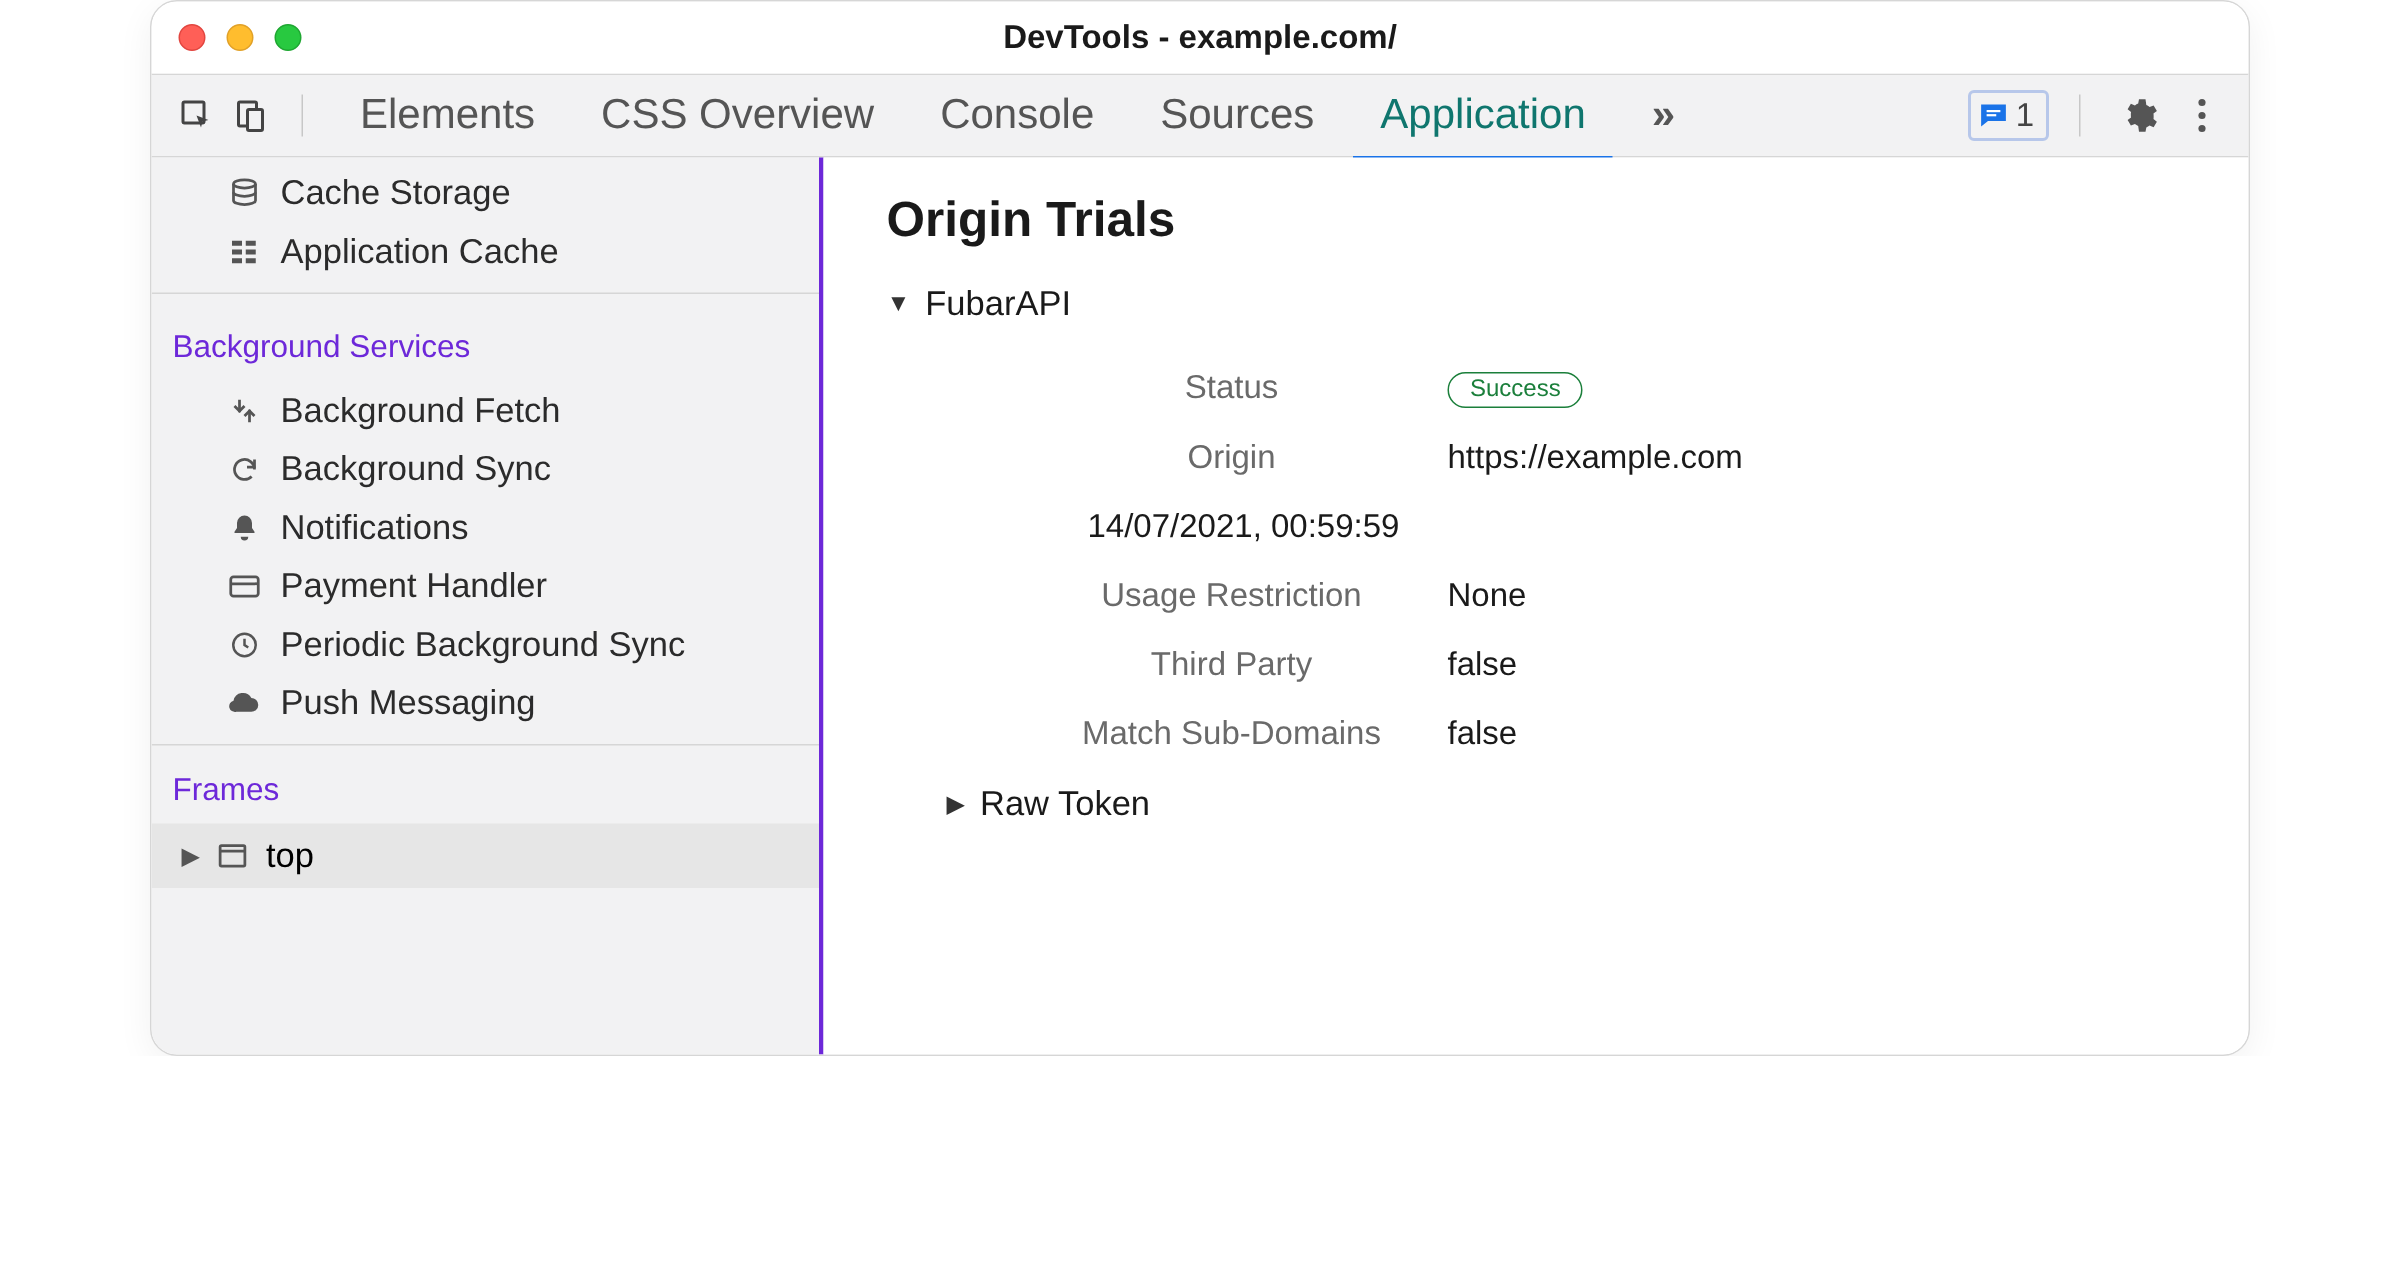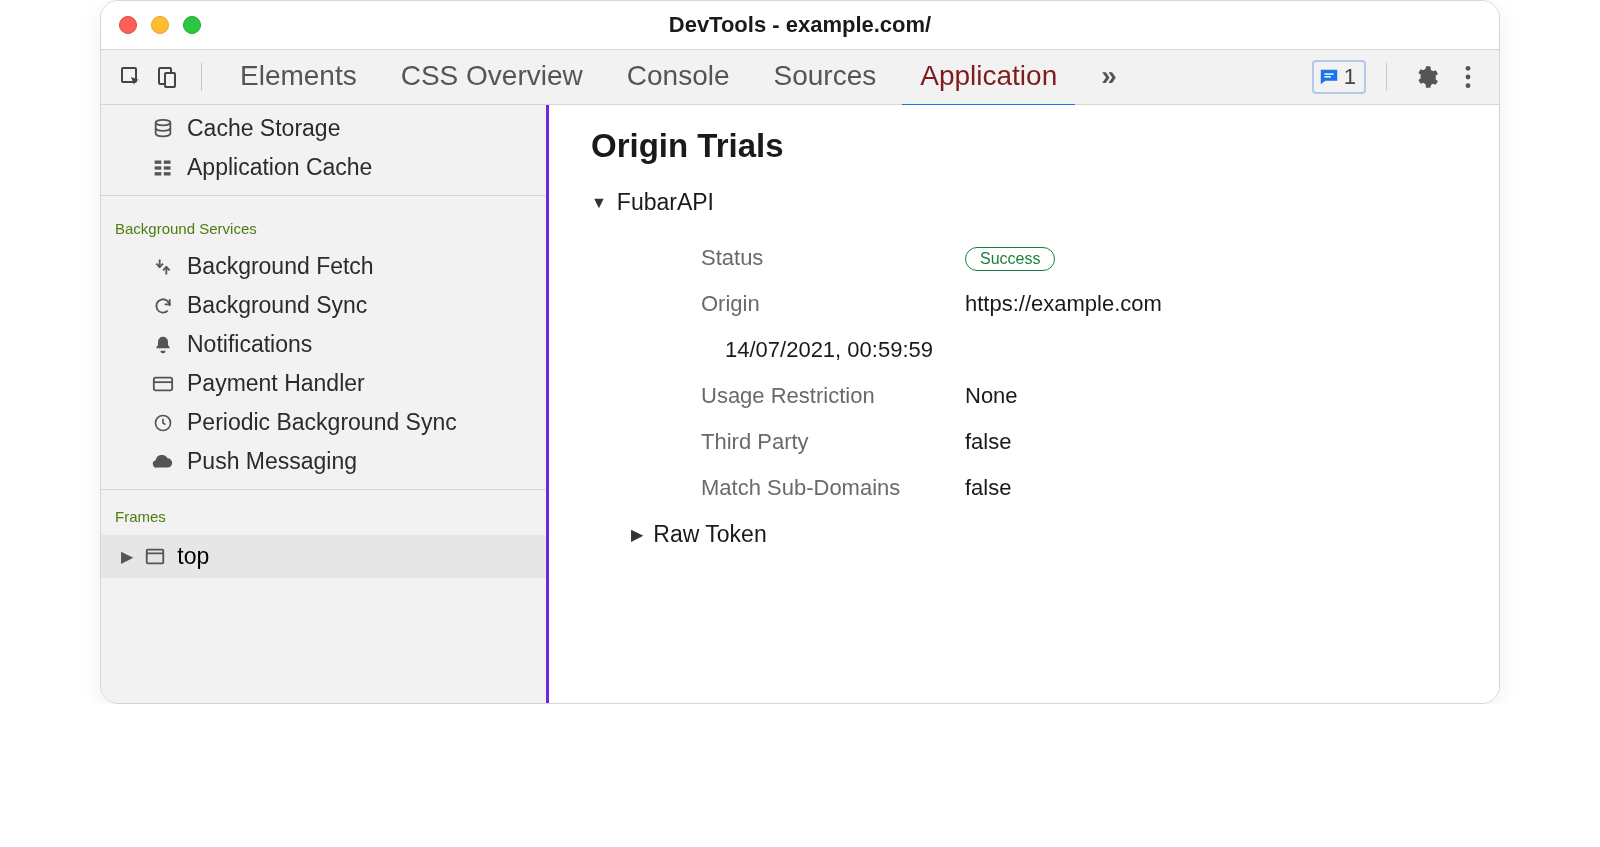--- a/index.html
+++ b/index.html
@@ -50,21 +50,21 @@
   .tb-icon { width:28px; height:28px; display:flex; align-items:center; justify-content:center; color:#444; }
   .tb-sep { width:1px; height:28px; background:#c7c7c7; margin:0 12px;}
   .tab {
     font-size:28px;
     color:#555;
     padding:14px 18px 12px;
     border-bottom: 4px solid transparent;
     cursor:pointer;
     white-space:nowrap;
   }
-  .tab.active { color:#7f1d1d; border-bottom-color:#1a73e8; }
+  .tab.active { color:#0f766e; border-bottom-color:#1a73e8; }
   .spacer { flex:1; }
   .badge-box {
     border:2px solid #b7c7ea;
     border-radius:4px;
     padding:2px 8px 2px 4px;
     display:flex; align-items:center; gap:4px;
     color:#1a73e8;
   }
   .badge-box svg { color:#1a73e8; }
   .badge-box .count { font-size:22px; color:#444; font-weight:500;}
@@ -76,21 +76,21 @@
     background:#f2f2f3;
     border-right:3px solid #6d28d9;
     display:flex; flex-direction:column;
     overflow:hidden;
   }
   .sb-section {
     border-bottom:1px solid #d6d6d6;
     padding-bottom:8px;
   }
   .sb-title {
-    font-size:15px; color:#4d7c0f;
+    font-size:21px; color:#6d28d9;
     padding:18px 14px 10px;
   }
   .sb-item {
     display:flex; align-items:center; gap:12px;
     font-size:23px; color:#2b2b2b;
     padding:6px 14px 6px 34px;
     cursor:pointer;
   }
   .sb-item.bigpad { padding-left:50px; }
   .sb-icon { width:24px; height:24px; display:flex; align-items:center; justify-content:center; color:#555;}
@@ -103,21 +103,21 @@
   .arrow { font-size:16px; color:#555; }
   .main {
     flex:1; background:#fff; padding:22px 42px;
     font-size:23px; color:#1a1a1a;
   }
   .main h2 { font-size:33px; font-weight:700; margin-bottom:24px; }
   .tree-node { display:flex; align-items:center; gap:10px; margin-bottom:28px; font-size:23px;}
   .tree-arrow { font-size:16px; color:#333; }
   .props { margin-left:110px; }
   .prop-row { display:flex; align-items:center; margin-bottom:20px; }
-  .prop-label { width:240px; text-align:left; color:#6a6a6a; font-size:22px; }
+  .prop-label { width:240px; text-align:center; color:#6a6a6a; font-size:22px; }
   .prop-val { margin-left:24px; font-size:22px; color:#1a1a1a; }
   .pill {
     display:inline-block;
     border:1.5px solid #1b7f3b;
     border-radius:999px;
     padding:2px 14px;
     color:#1b7f3b;
     font-size:16px;
   }
   .raw-token { display:flex; align-items:center; gap:10px; margin-top:20px; margin-left:40px;}

